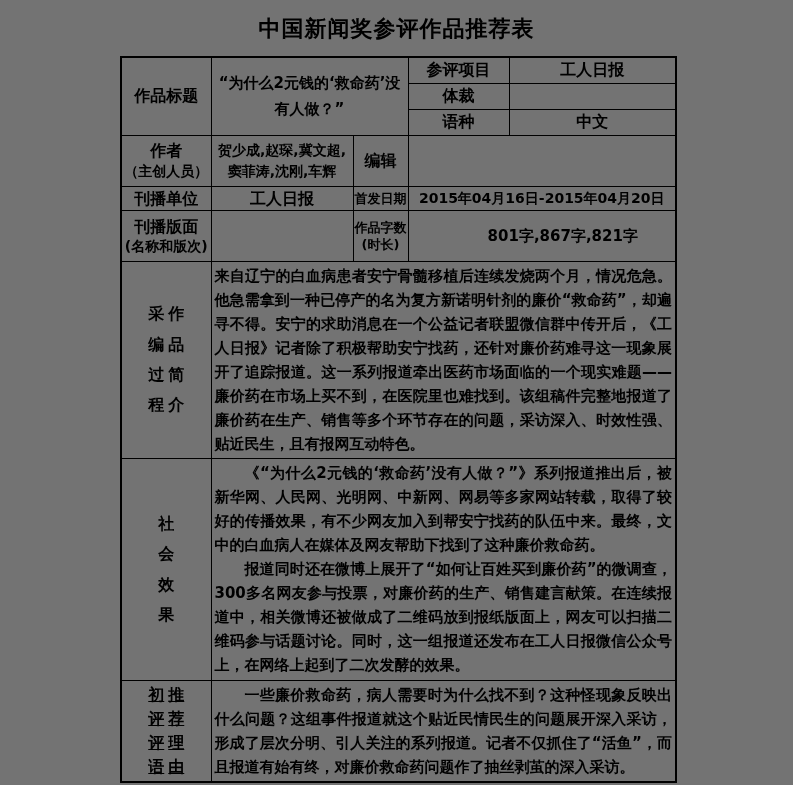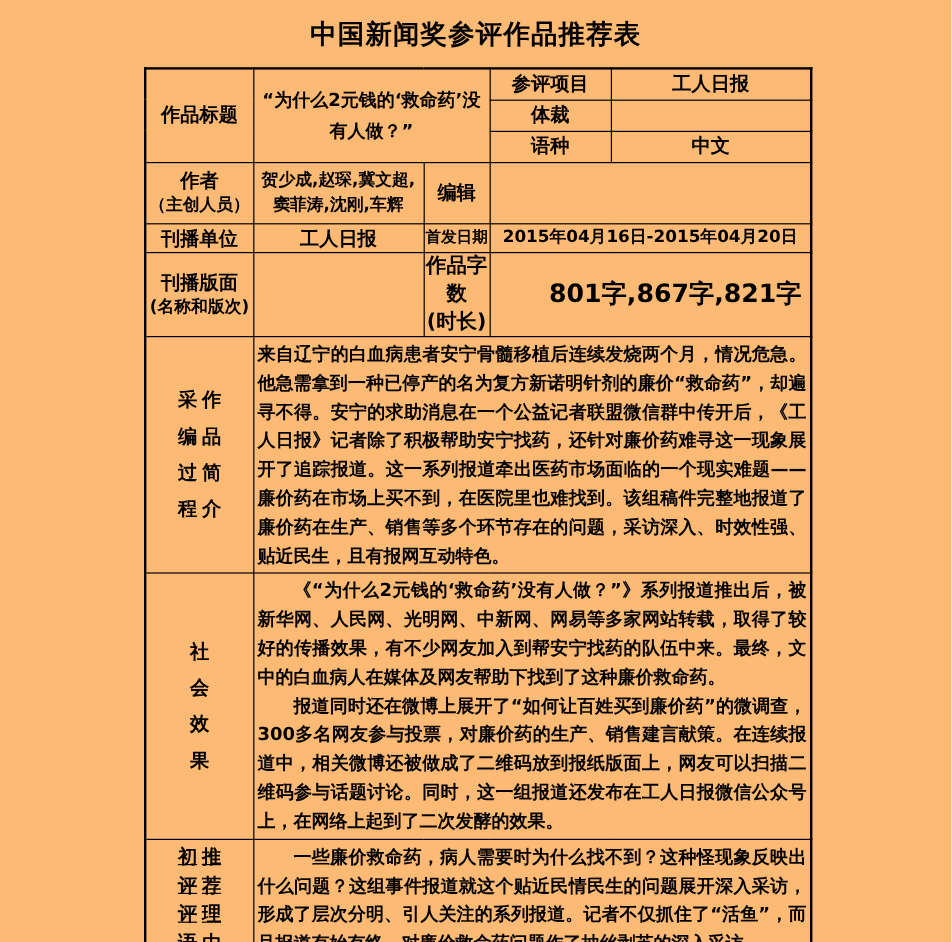--- a/index.html
+++ b/index.html
@@ -1,20 +1,20 @@
 <!DOCTYPE html>
 <html><head>
 <meta charset="utf-8">
 <style>
   html, body { margin: 0; padding: 0; background: #ffffff; }
   .page {
     position: relative;
     width: 793px;
     height: 785px;
-    background: #fdba74;
+    background: #737373;
     color: #000;
     font-family: "DejaVu Sans", sans-serif;
     font-weight: bold;
     overflow: hidden;
   }
   .doc-title {
     position: absolute;
     top: 14px;
     left: 0;
     right: 0;
@@ -40,25 +40,25 @@
     vertical-align: middle;
     font-size: 16px;
     line-height: 1.35;
     overflow: hidden;
     word-break: break-word;
   }
   .lbl { font-size: 16px; margin-left: 24px; }
   .sub-line { display: block; font-size: 14px; }
   .main-line { display: block; font-size: 16px; }
   .narrow-lbl { font-size: 13px; padding: 0; letter-spacing: 0; }
-  .narrow-lbl .sub-line { font-size: 17px; }
+  .narrow-lbl .sub-line { font-size: 13px; }
   .title-value { font-size: 15px; line-height: 26px; }
   .authors { font-size: 14px; line-height: 1.5; margin-top: 12px; }
   .date-cell { font-size: 14px; white-space: nowrap; padding: 0 1px; }
-  .count-cell { font-size: 21px; padding-left: 44px; }
+  .count-cell { font-size: 15px; padding-left: 44px; }
   .content-cell {
     text-align: justify;
     vertical-align: top;
     font-size: 15px;
     line-height: 24px;
     padding: 2px 3px;
   }
   .para { margin: 0; }
   .indent { text-indent: 2em; }
   .vgroup { display: flex; justify-content: center; }

